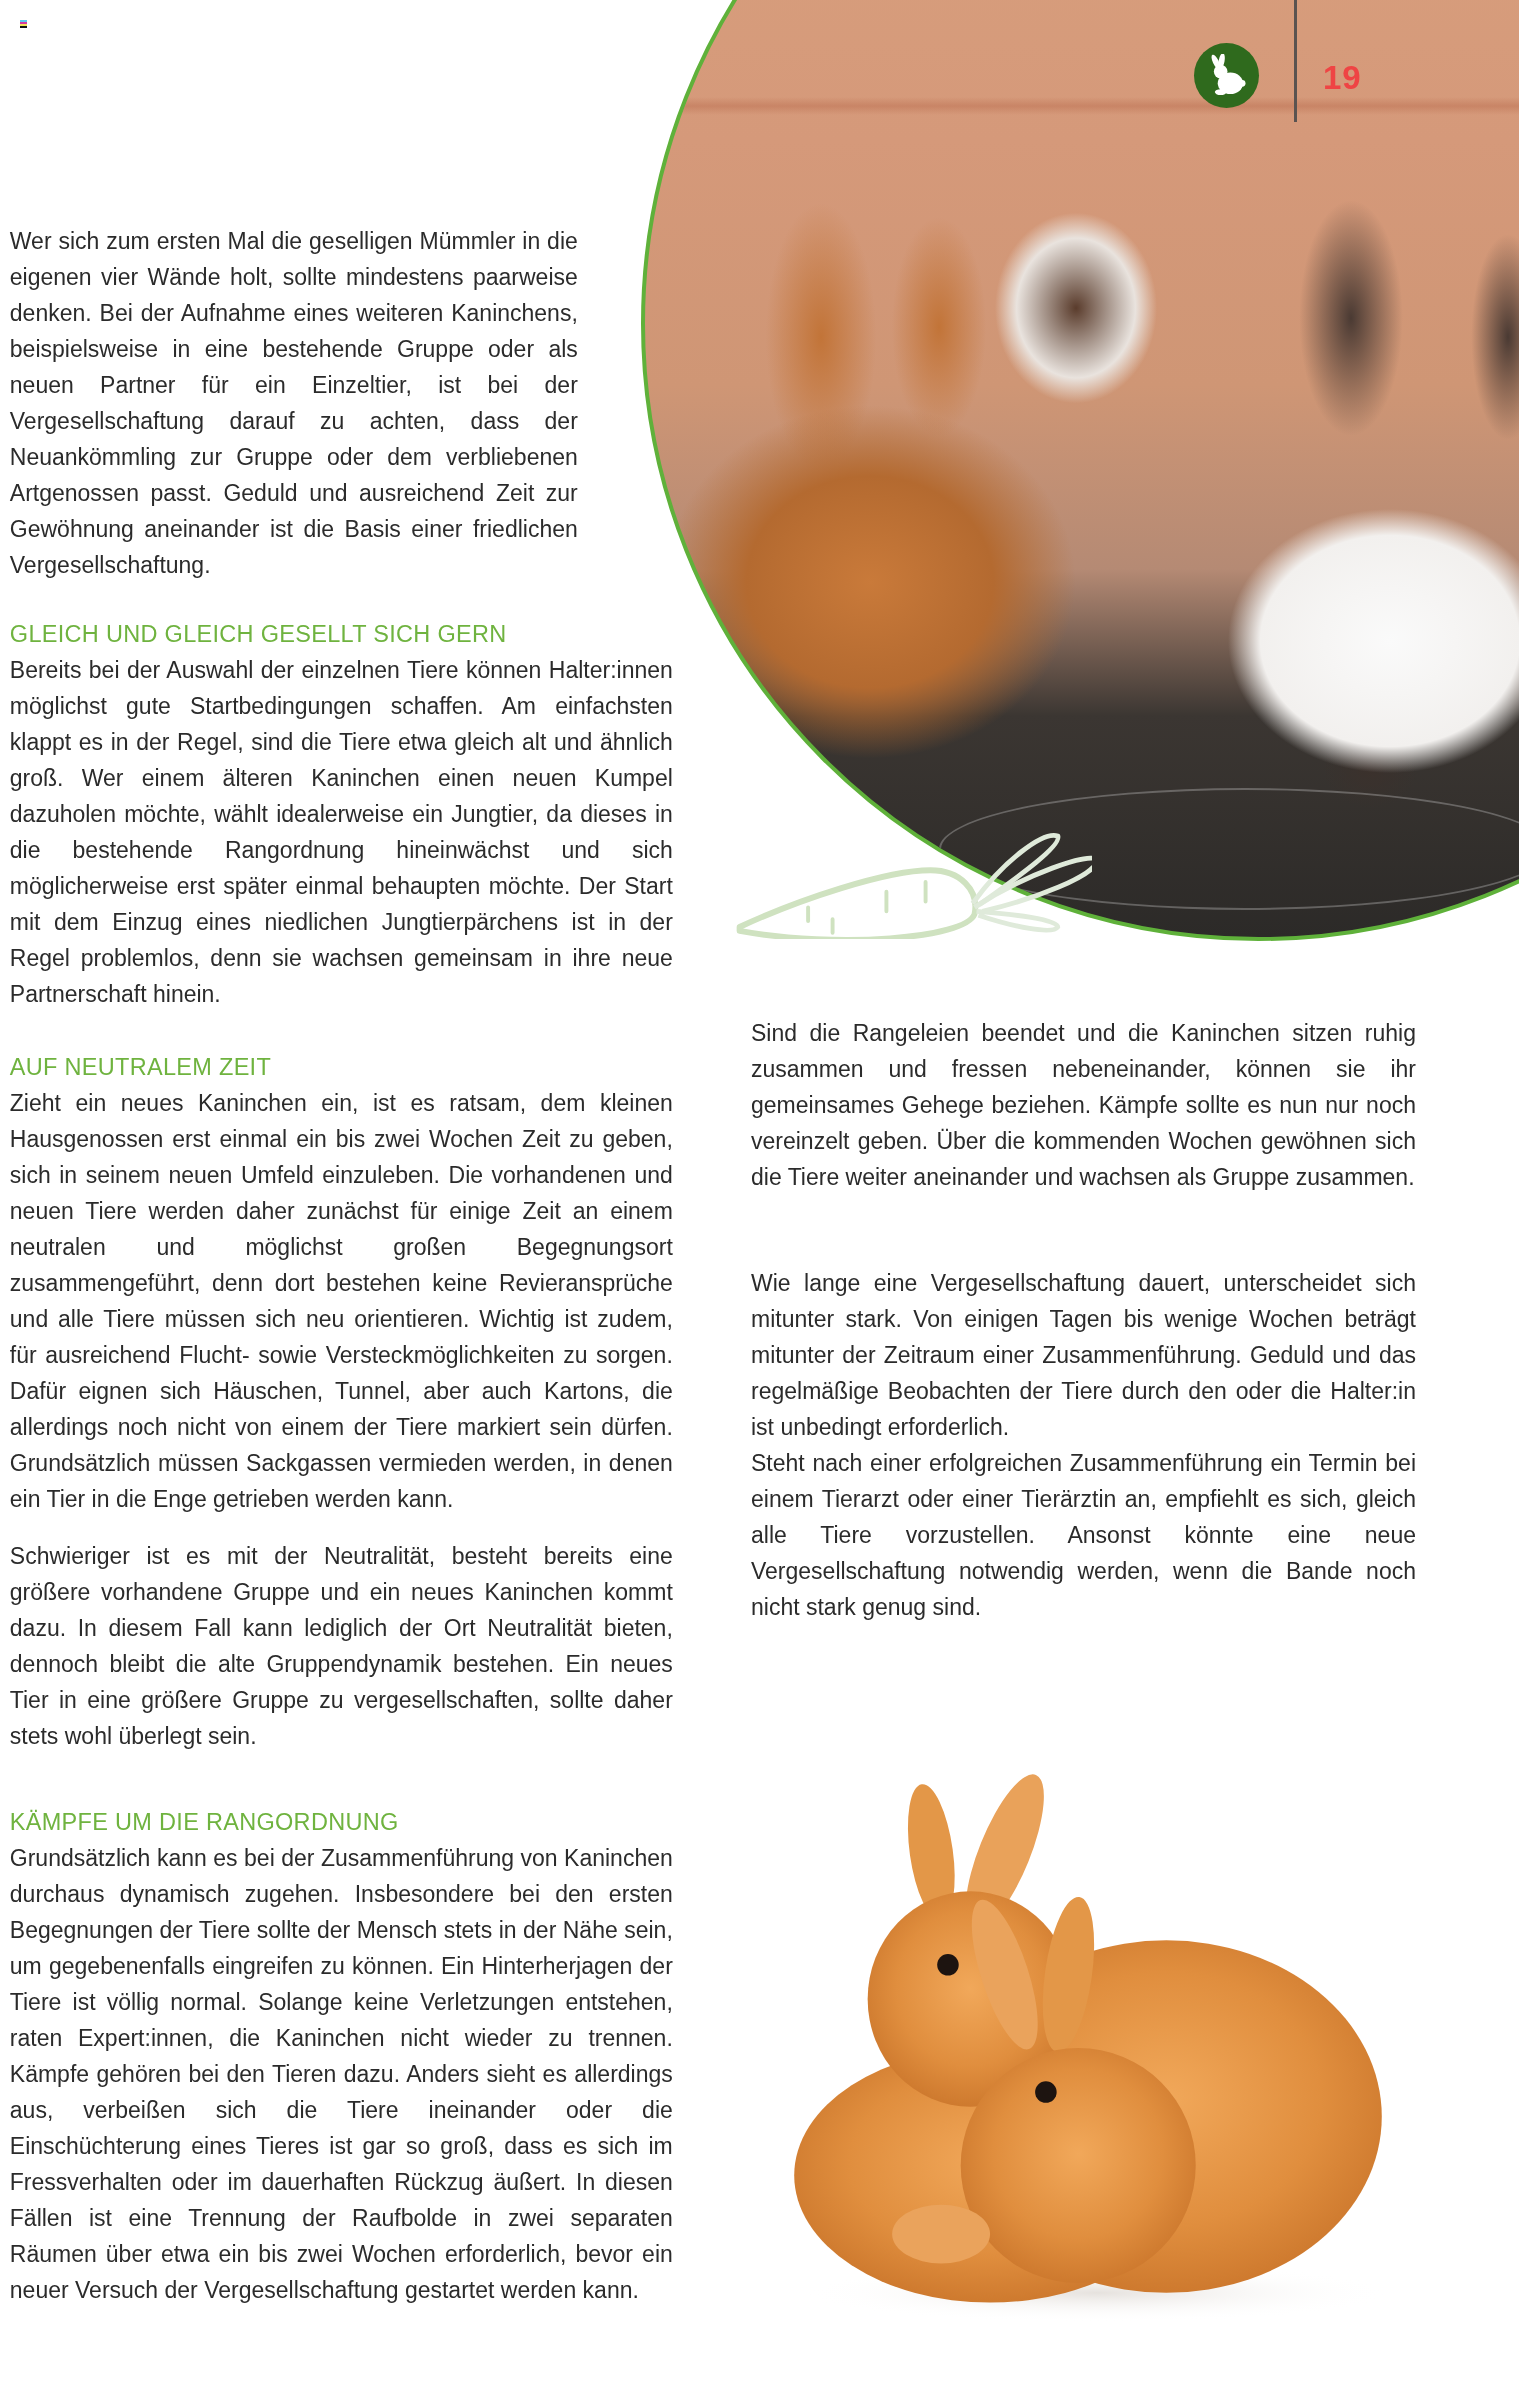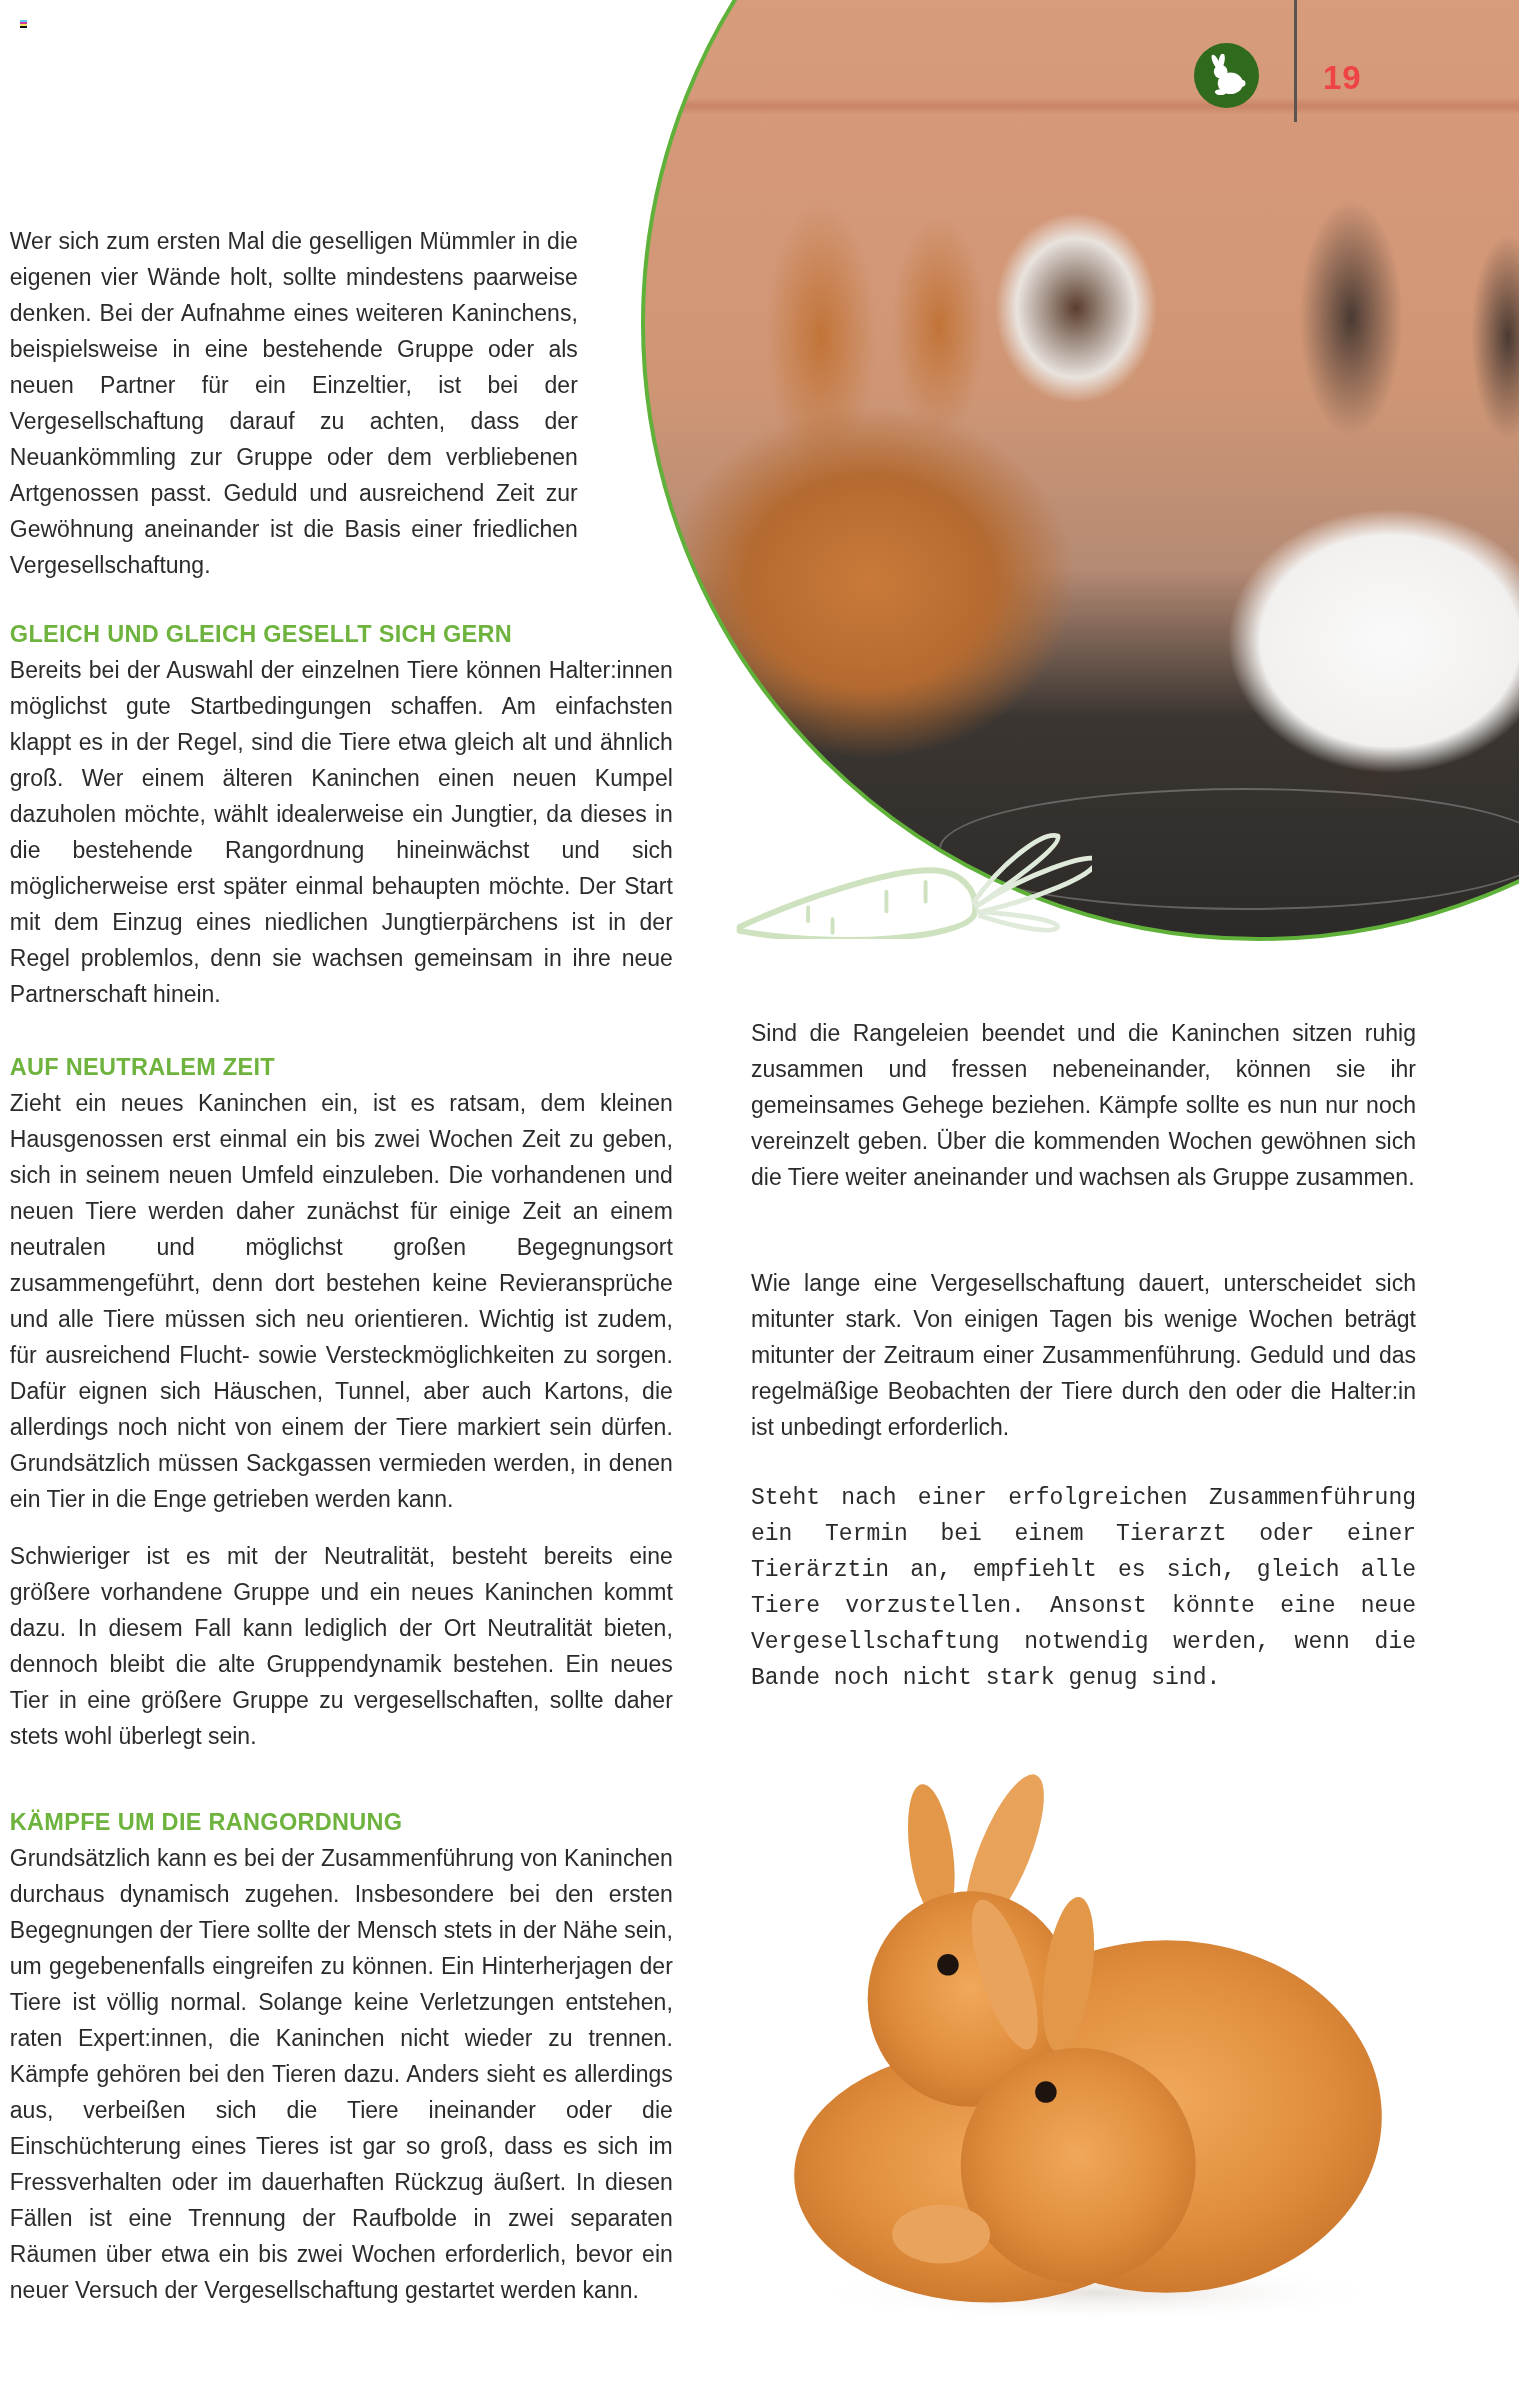--- a/index.html
+++ b/index.html
@@ -50,21 +50,21 @@
 
   
   .carrot { position:absolute; left:720px; top:821px; width:372px; height:118px; }
 
   
   .col { position:absolute; font-size:23px; line-height:36px; text-align:justify; }
   .col-left { left:9.8px; width:663px; }
   .col-right { left:751px; width:665px; }
   .col p { margin:0; }
   .heading {
-    color:#6fb33f; font-weight:bold; font-size:23.5px; letter-spacing:0.3px;
+    color:#6fb33f; font-weight:normal; font-size:23.5px; letter-spacing:0.3px;
     line-height:35px; margin:0;
   }
   .author { text-align:right; font-weight:bold; font-size:24.5px; color:#111; }
 
   .photo2 {
     position:absolute; left:745px; top:1764px; width:686px; height:568px;
   }
 </style>
 </head>
 <body>
@@ -121,21 +121,21 @@
   <h2 class="heading">KÄMPFE UM DIE RANGORDNUNG</h2>
   <p>Grundsätzlich kann es bei der Zusammenführung von Kaninchen durchaus dynamisch zugehen. Insbesondere bei den ersten Begegnungen der Tiere sollte der Mensch stets in der Nähe sein, um gegebenenfalls eingreifen zu können. Ein Hinterherjagen der Tiere ist völlig normal. Solange keine Verletzungen entstehen, raten Expert:innen, die Kaninchen nicht wieder zu trennen. Kämpfe gehören bei den Tieren dazu. Anders sieht es allerdings aus, verbeißen sich die Tiere ineinander oder die Einschüchterung eines Tieres ist gar so groß, dass es sich im Fressverhalten oder im dauerhaften Rückzug äußert. In diesen Fällen ist eine Trennung der Raufbolde in zwei separaten Räumen über etwa ein bis zwei Wochen erforderlich, bevor ein neuer Versuch der Vergesellschaftung gestartet werden kann.</p>
 </div>
 
 <div class="col col-right" style="top:1015px;">
   <p>Sind die Rangeleien beendet und die Kaninchen sitzen ruhig zusammen und fressen nebeneinander, können sie ihr gemeinsames Gehege beziehen. Kämpfe sollte es nun nur noch vereinzelt geben. Über die kommenden Wochen gewöhnen sich die Tiere weiter aneinander und wachsen als Gruppe zusammen.</p>
 </div>
 
 <div class="col col-right" style="top:1265px;">
   <p>Wie lange eine Vergesellschaftung dauert, unterscheidet sich mitunter stark. Von einigen Tagen bis wenige Wochen beträgt mitunter der Zeitraum einer Zusammenführung. Geduld und das regelmäßige Beobachten der Tiere durch den oder die Halter:in ist unbedingt erforderlich.</p>
-  <p style="margin-top:35px;font-family:Liberation Mono, monospace;">Steht nach einer erfolgreichen Zusammenführung ein Termin bei einem Tierarzt oder einer Tierärztin an, empfiehlt es sich, gleich alle Tiere vorzustellen. Ansonst könnte eine neue Vergesellschaftung notwendig werden, wenn die Bande noch nicht stark genug sind.</p>
+  <p style="">Steht nach einer erfolgreichen Zusammenführung ein Termin bei einem Tierarzt oder einer Tierärztin an, empfiehlt es sich, gleich alle Tiere vorzustellen. Ansonst könnte eine neue Vergesellschaftung notwendig werden, wenn die Bande noch nicht stark genug sind.</p>
 </div>
 
 <svg class="photo2" viewBox="0 0 700 580">
   <defs>
     <radialGradient id="fur" cx="50%" cy="45%" r="60%">
       <stop offset="0%" stop-color="#f1a85a"></stop>
       <stop offset="60%" stop-color="#e08e3e"></stop>
       <stop offset="100%" stop-color="#c9742a"></stop>
     </radialGradient>
     <radialGradient id="shadow" cx="50%" cy="50%" r="50%">

